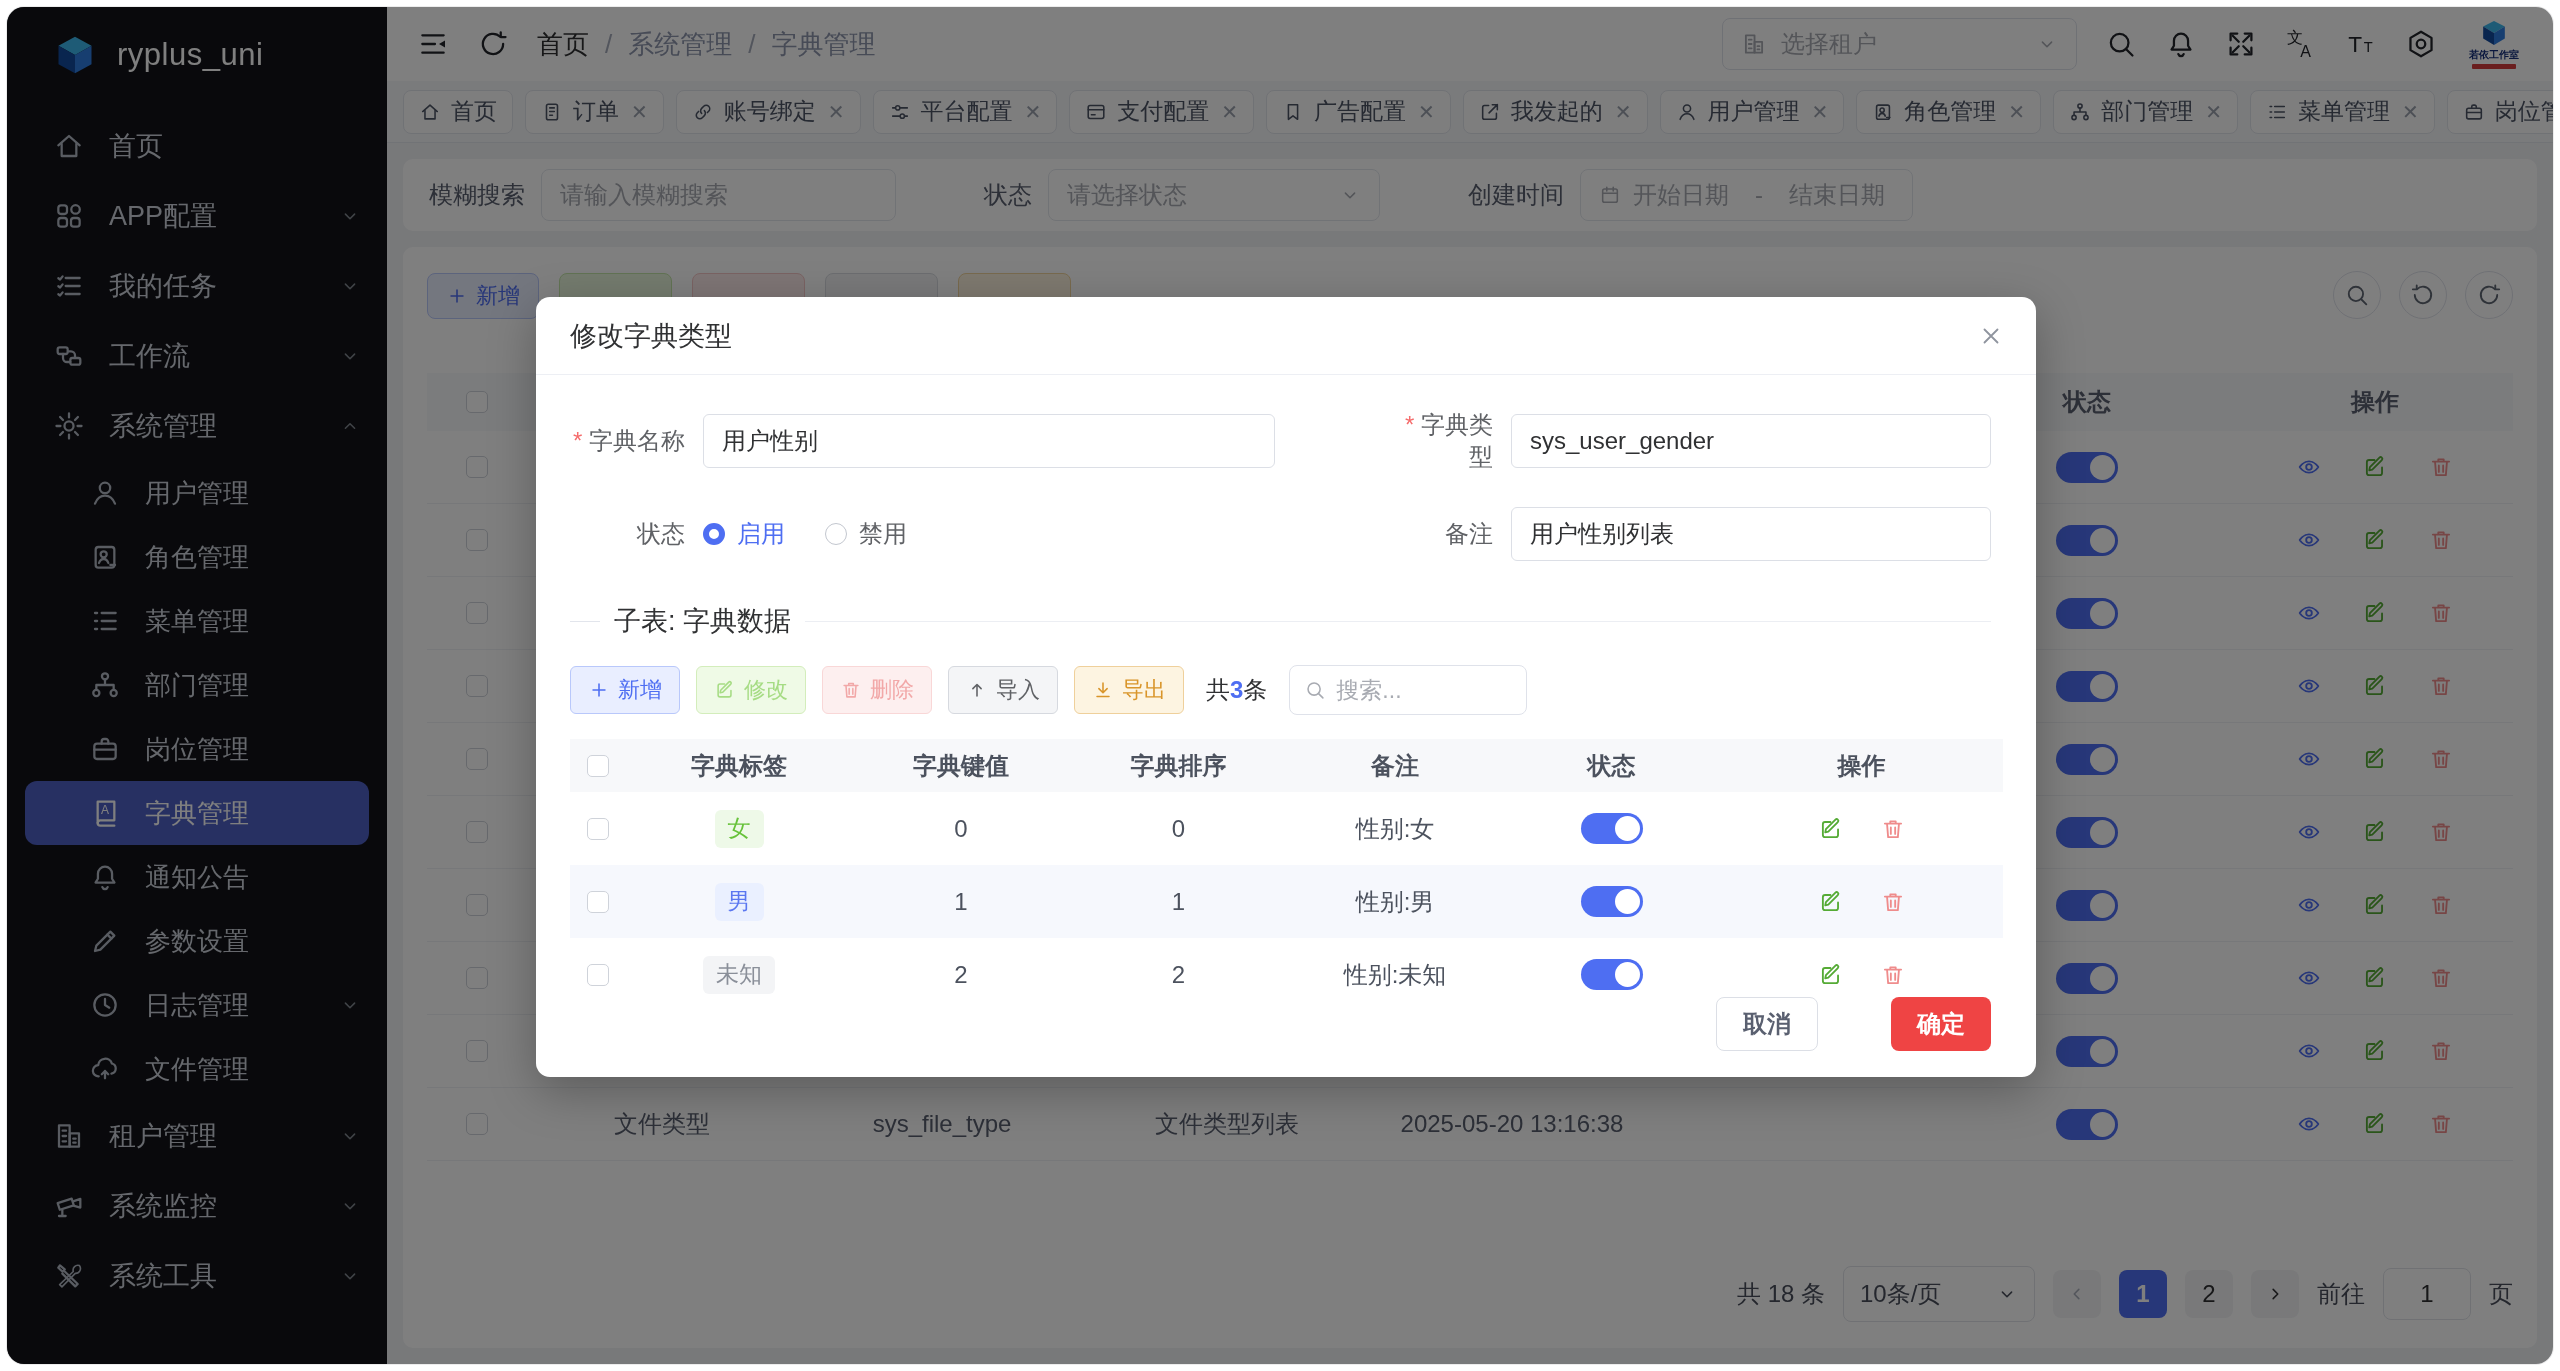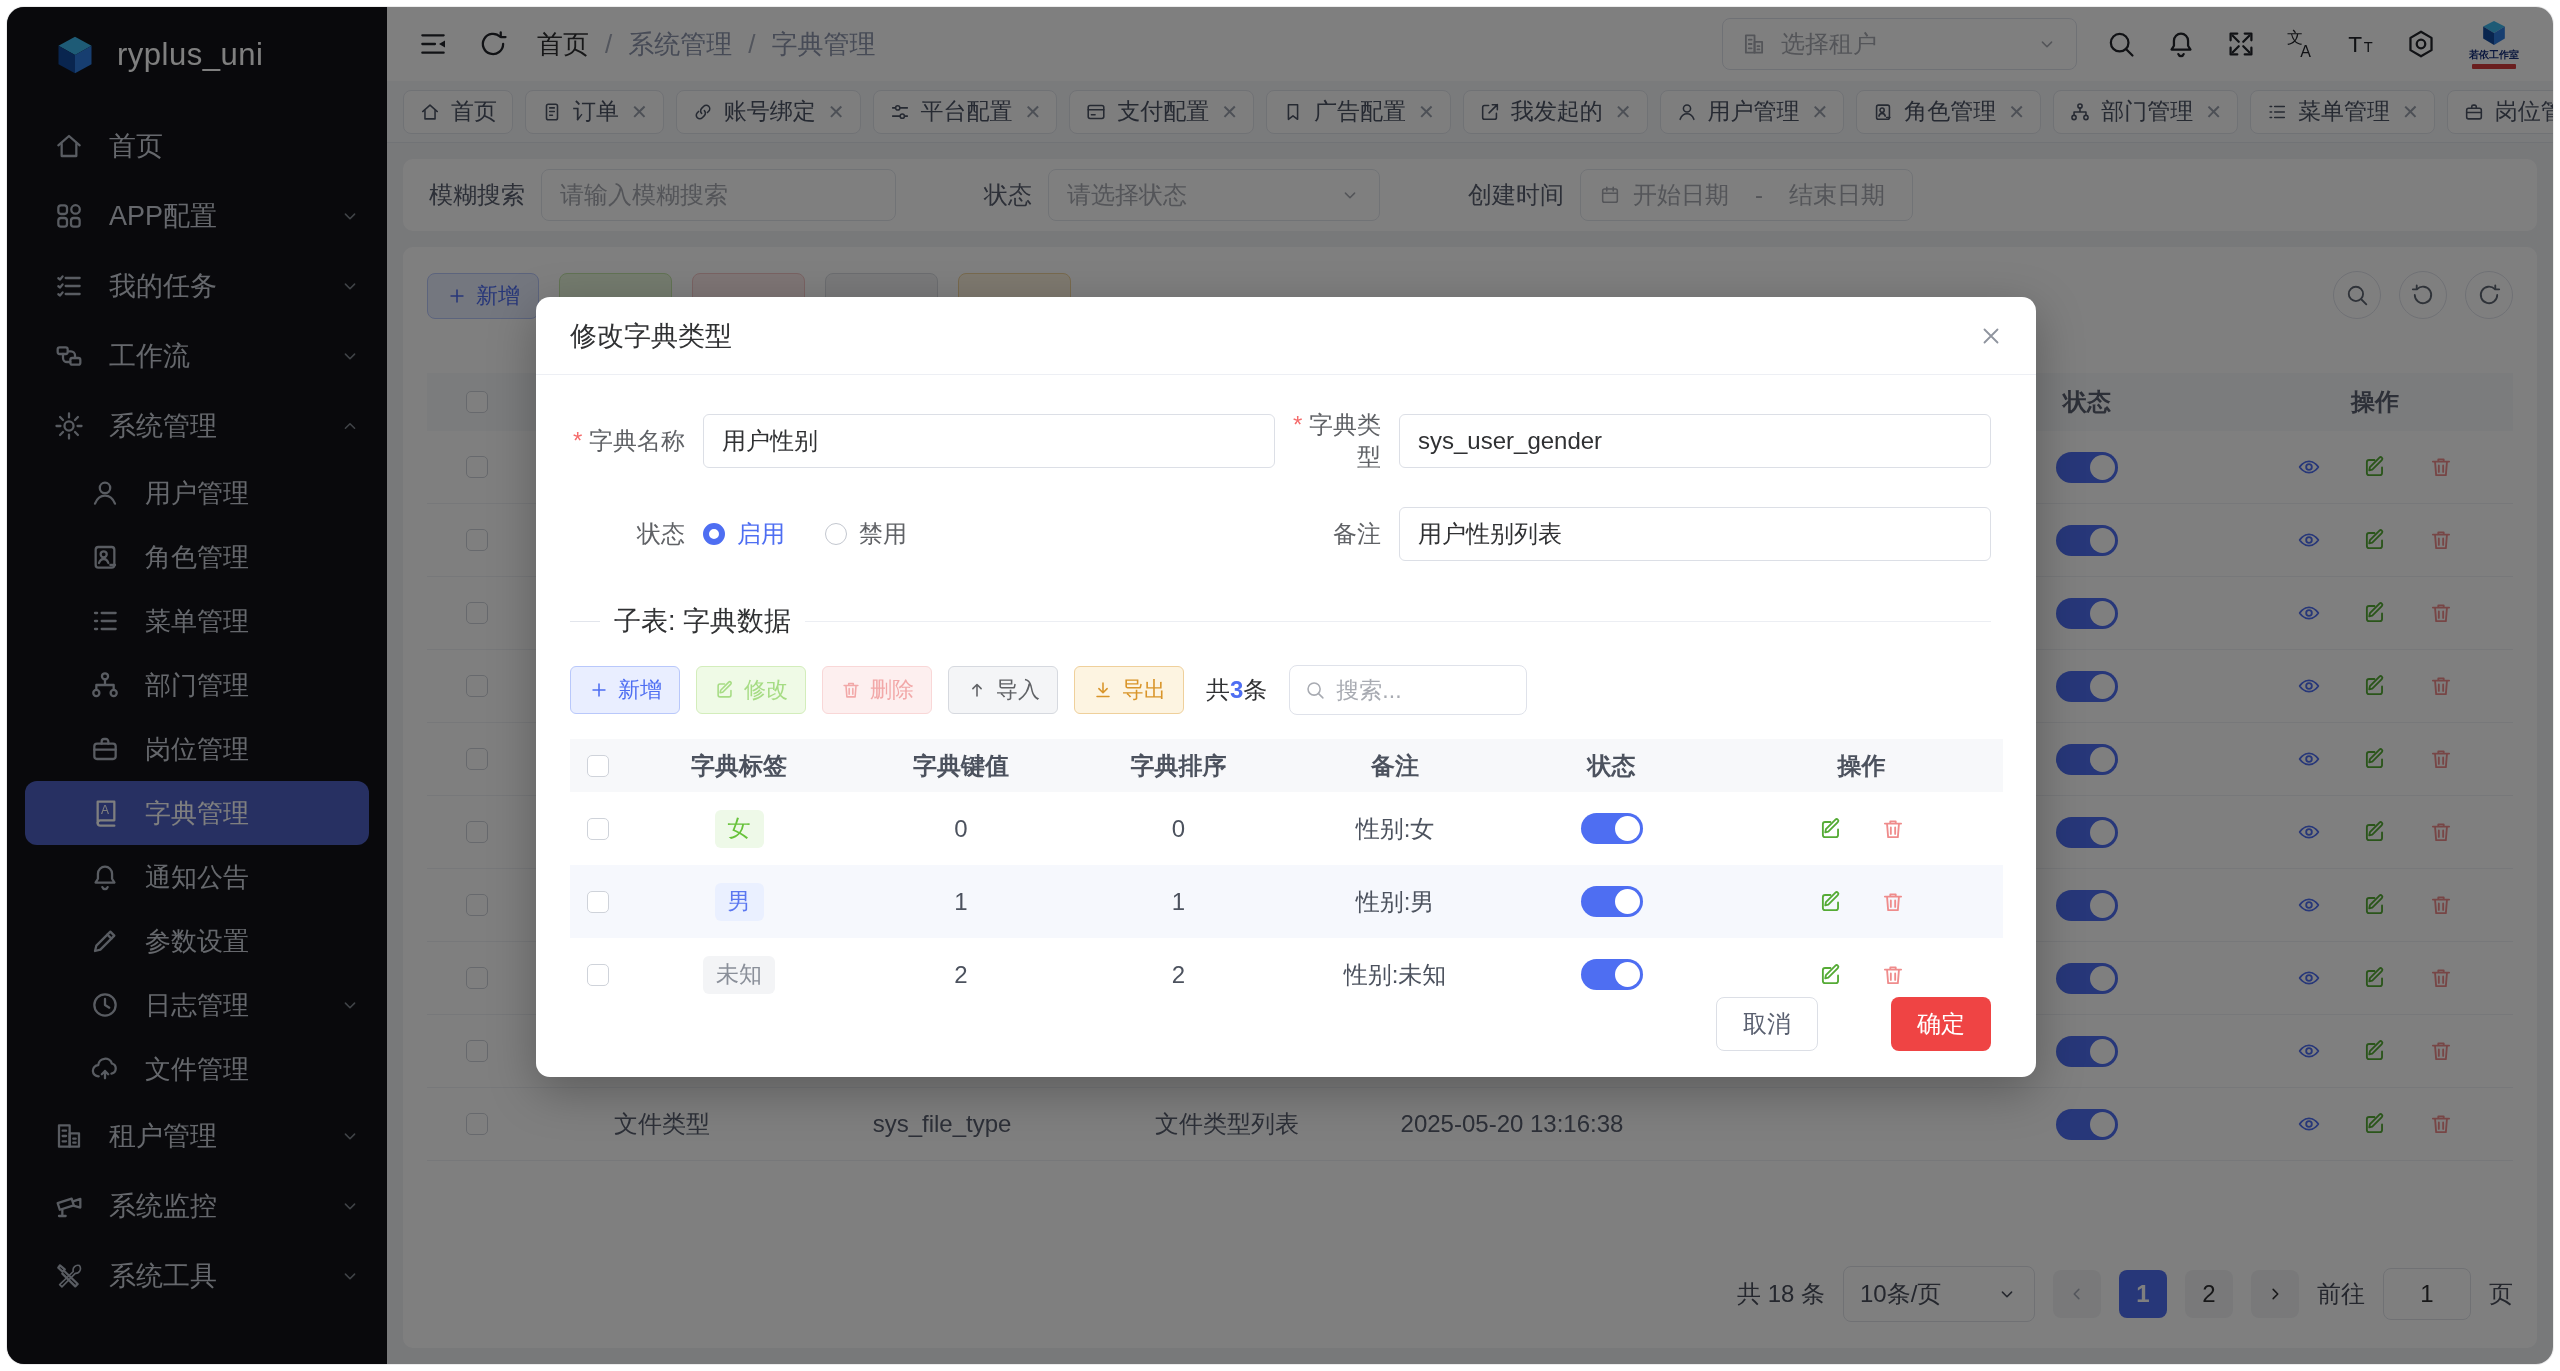--- a/index.html
+++ b/index.html
@@ -90,21 +90,21 @@
   .modal{position:absolute;left:529px;top:290px;width:1500px;height:780px;background:#fff;border-radius:14px;z-index:60;box-shadow:0 14px 48px rgba(0,0,0,.28);}
   .m-head{height:78px;display:flex;align-items:center;padding:0 32px 0 34px;border-bottom:1px solid #edeff4;}
   .m-title{font-size:27px;color:#303133;}
   .m-close{margin-left:auto;color:#8f949e;cursor:pointer;}
   .m-row{display:flex;align-items:center;padding:0 45px 0 34px;margin-top:34px;}
   .m-label{width:115px;text-align:right;font-size:24px;color:#606266;white-space:nowrap;}
   .req::before{content:'* ';color:#f56c6c;}
   .m-input{height:54px;border:1.5px solid #dcdfe6;border-radius:6px;display:flex;align-items:center;padding:0 18px;font-size:24px;color:#303133;margin-left:18px;}
   .in1{width:572px;}
   .lab2{width:95px;text-align:right;font-size:24px;color:#606266;margin-left:auto;}
-  .in2{width:592px;}
+  .in2{width:480px;}
   .radios{display:flex;align-items:center;gap:40px;margin-left:18px;height:54px;}
   .radio{display:flex;align-items:center;gap:12px;font-size:24px;color:#606266;cursor:pointer;}
   .rdot{width:22px;height:22px;border-radius:50%;border:1.5px solid #c3c7cf;background:#fff;}
   .radio.on{color:#4e6ef2;}
   .radio.on .rdot{border:6.5px solid #4e6ef2;}
   .m-section{display:flex;align-items:center;margin:42px 45px 0 34px;gap:14px;}
   .m-section .dash{width:30px;height:0;border-top:1.5px solid #e2e5ec;}
   .m-section .line{flex:1;height:0;border-top:1.5px solid #eceef3;}
   .m-section .stitle{font-size:27px;color:#303133;}
   .m-toolbar{display:flex;align-items:center;margin:26px 45px 0 34px;gap:16px;}
@@ -122,21 +122,21 @@
   .mt-th{height:53px;background:#f7f8fa;font-weight:bold;color:#565d69;font-size:23px;justify-content:space-between;}
   .mt-tr.alt{background:#f6f8fd;}
   .mt-c{display:flex;align-items:center;justify-content:center;font-size:24px;color:#4c525e;flex:none;}
   .mw-cb{width:56px;}.mw-tag{width:226px;}.mw-val{width:218px;}.mw-sort{width:217px;}.mw-rem{width:216px;}.mw-st{width:217px;}.mw-ac{flex:1;}
   .tag{height:38px;display:flex;align-items:center;padding:0 13px;border-radius:6px;font-size:23px;}
   .tag.success{background:#eef9e8;color:#67c23a;}
   .tag.primary{background:#eaf0ff;color:#5b77f0;}
   .tag.info{background:#f3f4f6;color:#8a8f99;}
   .m-acts{display:flex;gap:36px;}
   .m-foot{position:absolute;right:45px;bottom:26px;display:flex;gap:26px;}
-  .btn{height:54px;min-width:96px;padding:0 26px;border-radius:8px;display:flex;align-items:center;justify-content:center;font-size:24px;cursor:pointer;}
+  .btn{height:54px;min-width:96px;padding:0 26px;border-radius:8px;display:flex;align-items:center;justify-content:center;font-size:24px;cursor:pointer;font-weight:bold;}
   .btn-plain{background:#fff;border:1.5px solid #dcdfe6;color:#5a6070;}
   .btn-primary{background:#ef4444;color:#fff;margin-left:47px;}
 </style>
 </head>
 <body>
 
 <div class="app">
 
   <div class="sidebar">
     <div class="logo">

